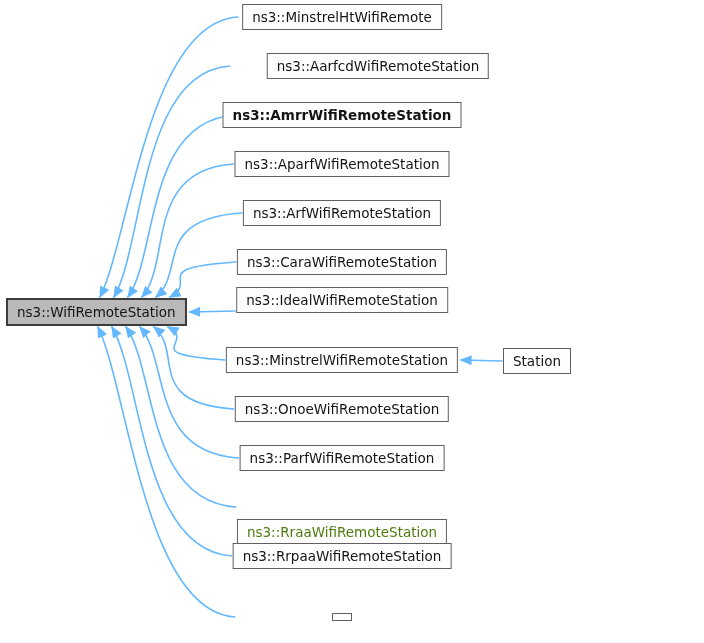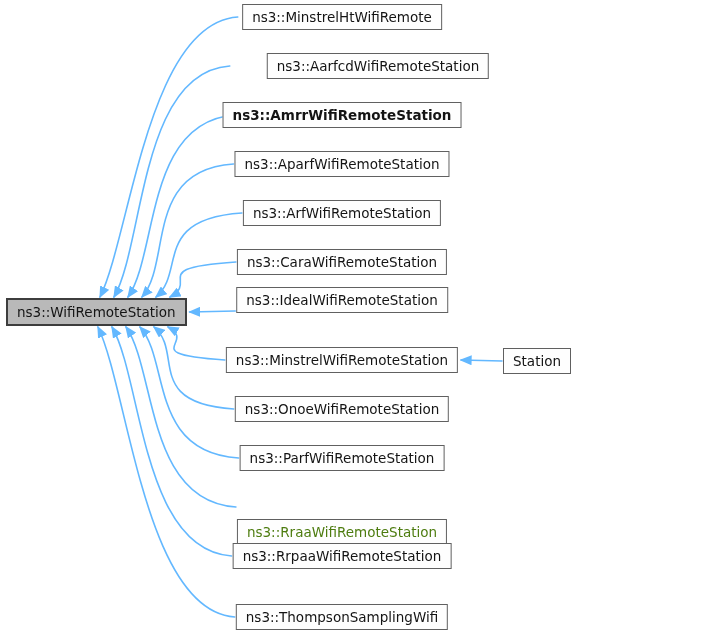--- a/index.html
+++ b/index.html
@@ -98,19 +98,18 @@
       <div class="node" style="color: rgb(20, 20, 20); background: rgb(254, 254, 254); border-color: rgb(96, 96, 96); left: 342px; top: 458px; transform: translate(-50%, -50%);">
         <div class="line">ns3::ParfWifiRemoteStation</div>
       </div>
       <div class="node" style="color: #4d7c0f; background: rgb(254, 254, 254); border-color: rgb(96, 96, 96); left: 342px; top: 507px; transform: translate(-50%, -50%); margin-top: 25px;">
         <div class="line">ns3::RraaWifiRemoteStation</div>
       </div>
       <div class="node" style="color: rgb(20, 20, 20); background: rgb(254, 254, 254); border-color: rgb(96, 96, 96); left: 342px; top: 556px; transform: translate(-50%, -50%);">
         <div class="line">ns3::RrpaaWifiRemoteStation</div>
       </div>
       <div class="node" style="color: rgb(20, 20, 20); background: rgb(254, 254, 254); border-color: rgb(96, 96, 96); left: 342px; top: 617px; transform: translate(-50%, -50%);">
-        <div class="line">ns3::ThompsonSamplingWifi</div>
       </div>
       <div class="node" style="color: rgb(20, 20, 20); background: rgb(254, 254, 254); border-color: rgb(96, 96, 96); left: 503px; top: 361px; transform: translateY(-50%);">
         <div class="line">Station</div>
       </div>
     </div>
 </div>
 
 </body></html>

